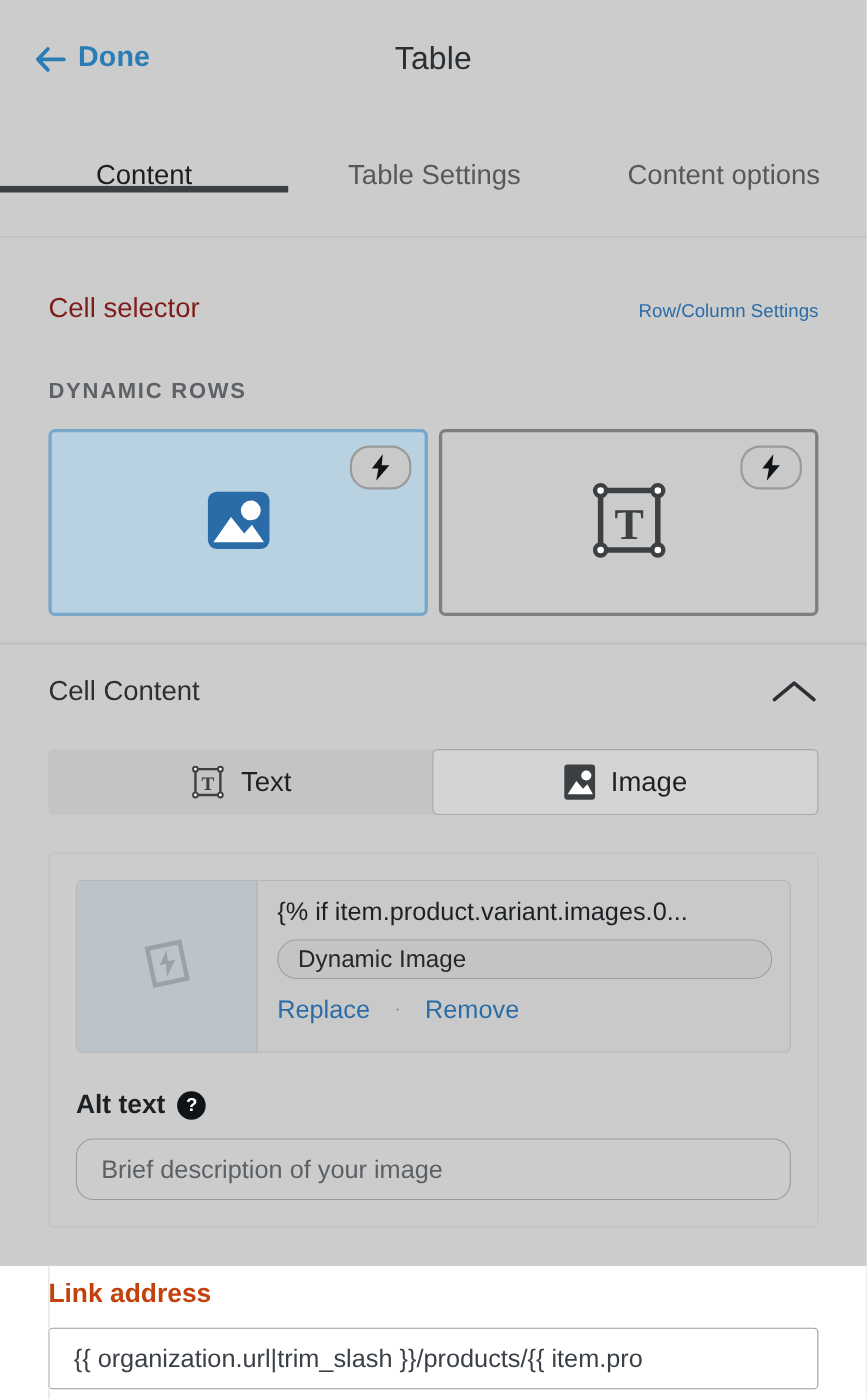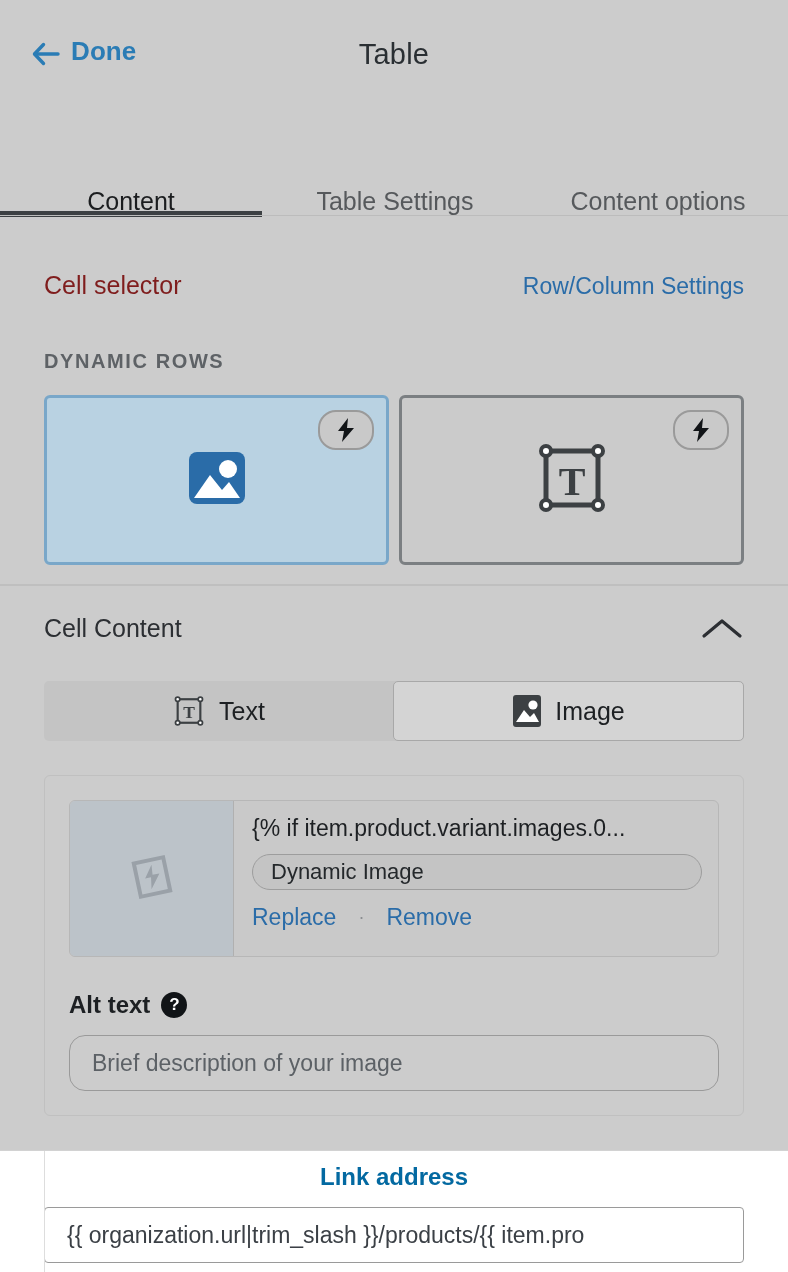--- a/index.html
+++ b/index.html
@@ -56,21 +56,21 @@
     font-size: 29px;
     color: #2a2f33;
     letter-spacing: 0.2px;
   }
 
   
   .tabs {
     position: relative;
     height: 104px;
     display: flex;
-    align-items: flex-end;
+    align-items: flex-start;
   }
   .tab {
     position: relative;
     font-size: 25px;
     color: #56595c;
     padding-top: 33px;
     cursor: pointer;
     white-space: nowrap;
   }
   .tab-0 { width: 262px; text-align: center; }
@@ -105,21 +105,21 @@
     display: flex;
     justify-content: space-between;
     align-items: baseline;
     padding-top: 30px;
   }
   .selector-title {
     font-size: 25px;
     color: #7f1d1d;
   }
   .rowcol-link {
-    font-size: 23px;
+    font-size: 17px;
     color: #2a6ca8;
     cursor: pointer;
     margin-top: 27px;
   }
   .dynamic-label {
     margin-top: 50px;
     font-size: 20px;
     font-weight: bold;
     letter-spacing: 1.6px;
     color: #5e6266;
@@ -339,22 +339,21 @@
     width: 1px;
     background: #dddddd;
   }
   .sheet-inner {
     padding: 0 44px;
   }
   .sheet-label {
     padding-top: 12px;
     font-size: 24px;
     font-weight: bold;
-    color: #0369a1;
-    text-align: center;
+    color: #c2410c;
   }
   .sheet-input {
     margin-top: 16px;
     height: 56px;
     border: 1px solid #9a9a9a;
     border-radius: 4px;
     background: #ffffff;
     display: flex;
     align-items: center;
     padding: 0 22px;

